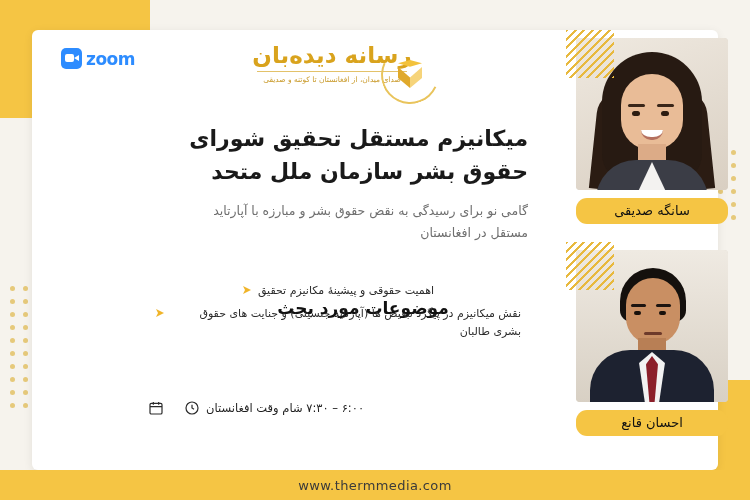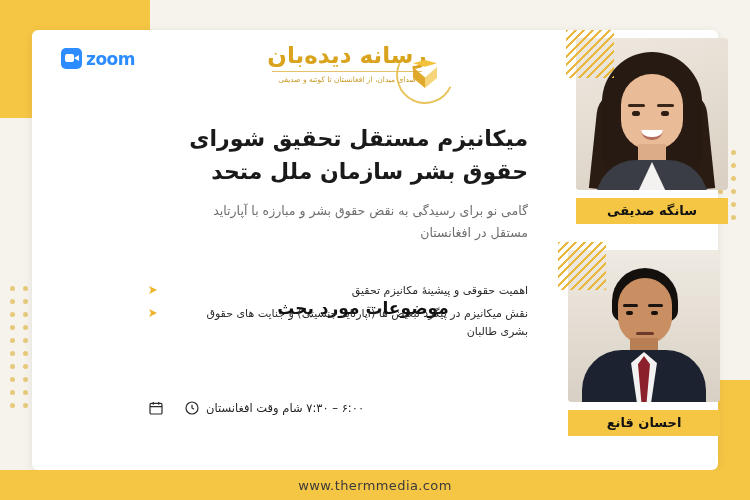--- a/index.html
+++ b/index.html
@@ -87,21 +87,21 @@
     border-right: 5px solid #fff;
   }
   .zoom-word {
     font-size: 17px; font-weight: bold;
     color: #2d8cff; letter-spacing: -0.5px;
   }
 
   
   .brand {
     position: absolute;
-    left: 232px; top: 42px;
+    left: 217px; top: 42px;
     width: 230px;
     text-align: center;
     direction: rtl;
   }
   .brand-title {
     font-size: 23px; font-weight: bold;
     color: #d9a31d;
     letter-spacing: 0px;
     margin: 0 0 2px 0;
   }
@@ -187,21 +187,21 @@
 
   .topics {
     position: absolute;
     right: 222px; top: 282px;
     width: 380px;
     text-align: right;
   }
   .topic {
     display: flex;
     align-items: flex-start;
-    justify-content: space-between;
+    justify-content: center;
     gap: 6px;
     font-size: 11px;
     line-height: 1.65;
     color: #2b2b2b;
     margin-bottom: 5px;
   }
   .topic .txt { display: block; max-width: 350px; }
   .bullet {
     flex: 0 0 auto;
     margin-top: 3px;
@@ -236,35 +236,35 @@
     width: 152px; height: 152px;
     border-radius: 4px;
     overflow: hidden;
     background: #ded7cc;
   }
   .speaker .name {
     margin-top: 8px;
     background: #f5c544;
     color: #111;
     font-size: 13px;
-    font-weight: bold;
+    font-weight: normal;
     text-align: center;
     padding: 5px 0 6px 0;
-    border-radius: 0;
+    border-radius: 11px;
   }
   .speaker .deco {
     position: absolute;
     width: 48px; height: 48px;
     background:
       repeating-linear-gradient(135deg, #e8b93e 0 2px, transparent 2px 6px);
     z-index: 2;
   }
   .sp1 { right: 22px; top: 38px; }
   .sp1 .deco { left: -10px; top: -8px; }
-  .sp2 { right: 30px; top: 250px; }
+  .sp2 { right: 22px; top: 250px; }
   .sp2 .deco { left: -10px; top: -8px; }
 
   
   .ph { position: absolute; inset: 0; }
   .ph .bg { position: absolute; inset: 0; }
   .p1 .bg { background: linear-gradient(160deg, #efe9e0 0%, #d9cfc2 100%); }
 
   .p1 .hair {
     position: absolute; left: 26px; top: 14px;
     width: 100px; height: 130px;

